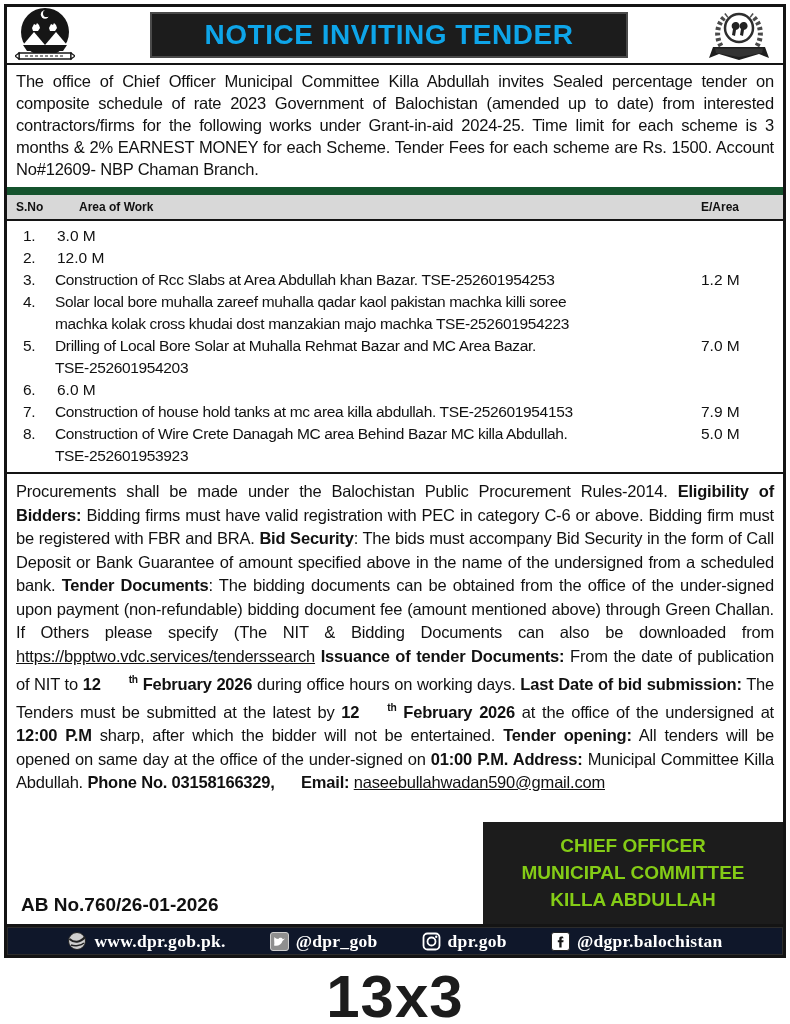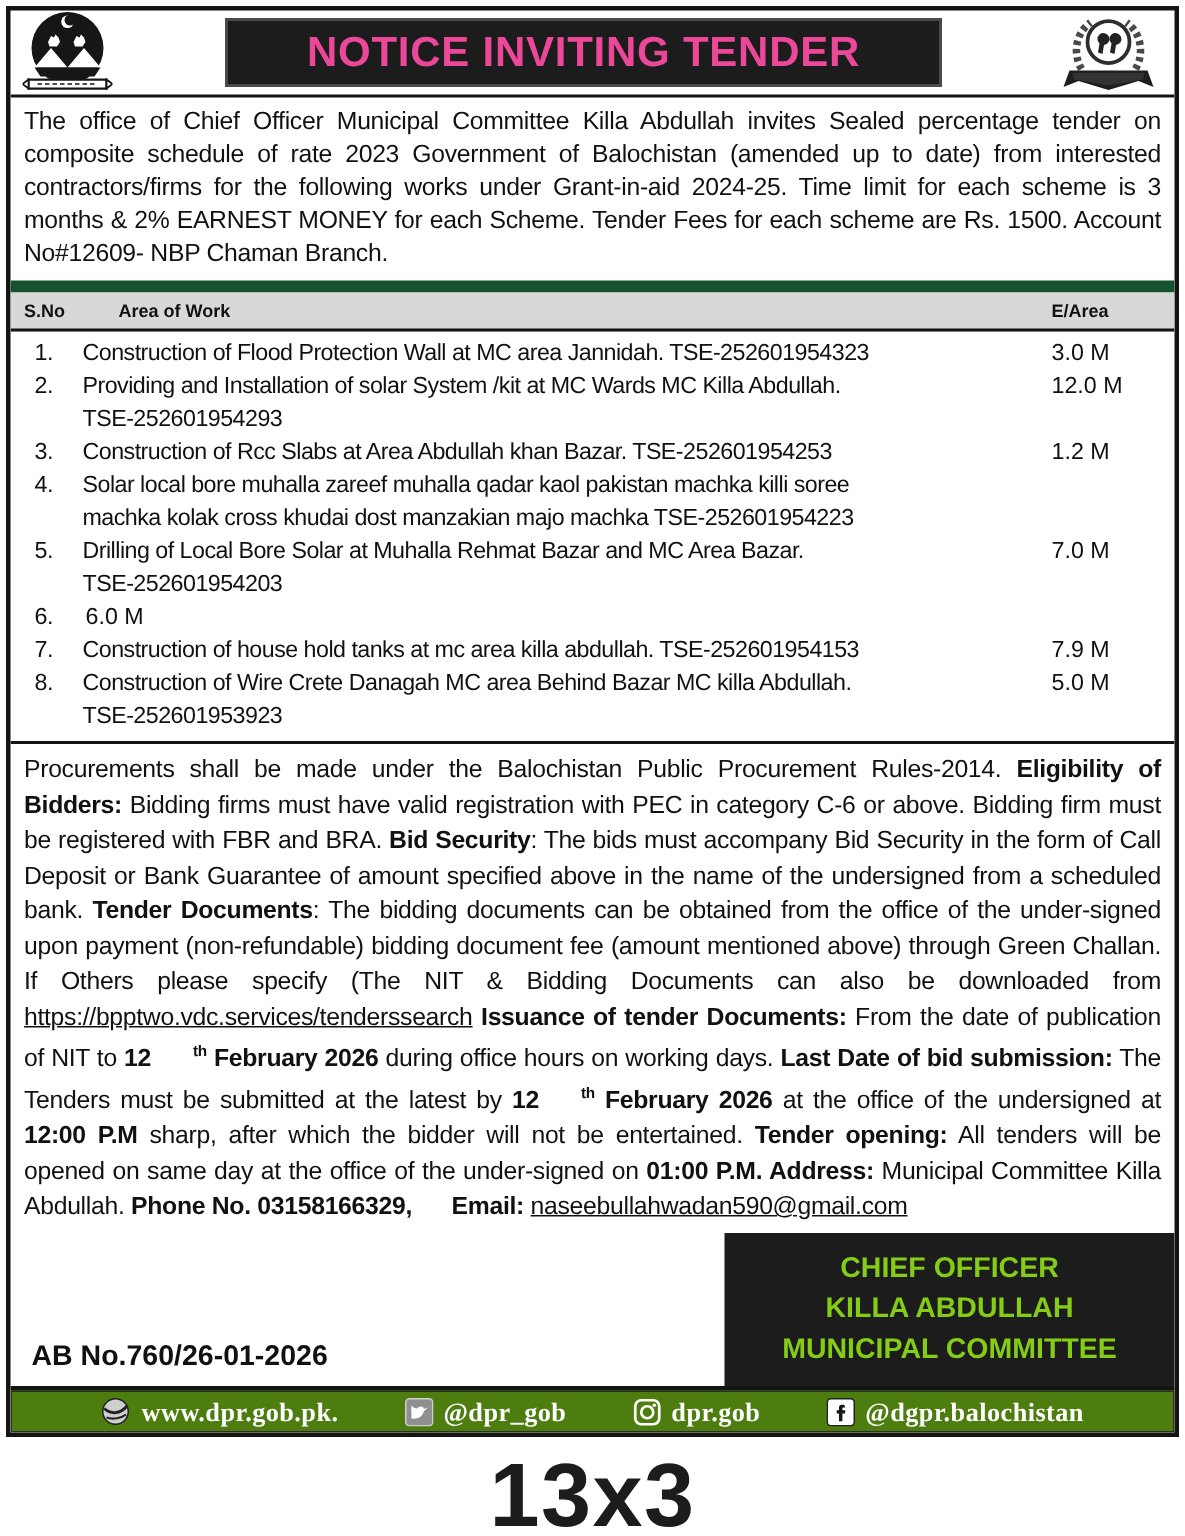--- a/index.html
+++ b/index.html
@@ -28,21 +28,21 @@
     display: flex; align-items: center; justify-content: space-between;
     padding: 2px 8px;
   }
   .titlebar {
     width: 478px; height: 46px;
     background: #1c1c1c;
     border: 2px solid #4a4a4a;
     display: flex; align-items: center; justify-content: center;
   }
   .titlebar span {
-    color: #ec4899; font-weight: bold; font-size: 28px; letter-spacing: 0.5px;
+    color: #0ea5e9; font-weight: bold; font-size: 28px; letter-spacing: 0.5px;
   }
   .emblem { flex: 0 0 auto; }
 
   
   .intro {
     flex: 0 0 auto;
     padding: 5px 9px 7px 9px;
     font-size: 16.5px; line-height: 22px; letter-spacing: -0.2px;
     text-align: justify;
     border-bottom: 8px solid #14532d;
@@ -99,21 +99,21 @@
     background: #1c1c1c;
     color: #84cc16; text-align: center;
     font-weight: bold; font-size: 19px; line-height: 27px;
     padding: 10px 4px 11px 4px;
   }
 
   
   .socialbar {
     flex: 0 0 auto;
     height: 31px;
-    background: #4d7c0f;
+    background: #0f172a;
     border-top: 3px solid #141414;
     box-shadow: inset 0 0 0 1px #2c2c2c;
     display: flex; align-items: center; justify-content: center;
     gap: 44px;
     color: #fff;
     font-family: "Liberation Serif", serif;
     font-weight: bold; font-size: 17.5px; letter-spacing: 0.3px;
   }
   .sitem { display: flex; align-items: center; gap: 7px; }
   .sitem svg { display: block; }
@@ -175,27 +175,24 @@
 
     <div class="thead">
       <span class="c1">S.No</span>
       <span class="c2">Area of Work</span>
       <span class="c3">E/Area</span>
     </div>
 
     <div class="tbody">
       <div class="trow">
         <span class="no">1.</span>
-        <span class="nm">Construction of Flood Protection Wall at MC area Jannidah. TSE-252601954323</span>
         <span class="cost">3.0 M</span>
       </div>
       <div class="trow">
         <span class="no">2.</span>
-        <span class="nm">Providing and Installation of solar System /kit at MC Wards MC Killa Abdullah.
-TSE-252601954293</span>
         <span class="cost">12.0 M</span>
       </div>
       <div class="trow">
         <span class="no">3.</span>
         <span class="nm">Construction of Rcc Slabs at Area Abdullah khan Bazar. TSE-252601954253</span>
         <span class="cost">1.2 M</span>
       </div>
       <div class="trow">
         <span class="no">4.</span>
         <span class="nm">Solar local bore muhalla zareef muhalla qadar kaol pakistan machka killi soree
@@ -224,22 +221,22 @@
         <span class="cost">5.0 M</span>
       </div>
     </div>
 
     <div class="terms"><span>Procurements shall be made under the Balochistan Public Procurement Rules-2014. </span><span class="b">Eligibility of Bidders:</span><span> Bidding firms must have valid registration with PEC in category C-6 or above. Bidding firm must be registered with FBR and BRA. </span><span class="b">Bid Security</span><span>: The bids must accompany Bid Security in the form of Call Deposit or Bank Guarantee of amount specified above in the name of the undersigned from a scheduled bank. </span><span class="b">Tender Documents</span><span>: The bidding documents can be obtained from the office of the under-signed upon payment (non-refundable) bidding document fee (amount mentioned above) through Green Challan. If Others please specify (The NIT &amp; Bidding Documents can also be downloaded from </span><span class="u">https://bpptwo.vdc.services/tenderssearch</span><span> </span><span class="b">Issuance of tender Documents:</span><span> From the date of publication of NIT to </span><span class="b">12</span><span class="b sup">th</span><span class="b"> February 2026</span><span> during office hours on working days. </span><span class="b">Last Date of bid submission:</span><span> The Tenders must be submitted at the latest by </span><span class="b">12</span><span class="b sup">th</span><span class="b"> February 2026</span><span> at the office of the undersigned at </span><span class="b">12:00 P.M</span><span> sharp, after which the bidder will not be entertained. </span><span class="b">Tender opening:</span><span> All tenders will be opened on same day at the office of the under-signed on </span><span class="b">01:00 P.M. Address:</span><span> Municipal Committee Killa Abdullah. </span><span class="b">Phone No. 03158166329,</span><span class="pre">      </span><span class="b">Email:</span><span> </span><span class="u">naseebullahwadan590@gmail.com</span></div>
 
     <div class="foot">
       <div class="refno">AB No.760/26-01-2026</div>
       <div class="sig">
         <div>CHIEF OFFICER</div>
+        <div>MUNICIPAL COMMITTEE</div>
         <div>KILLA ABDULLAH</div>
-        <div>MUNICIPAL COMMITTEE</div>
       </div>
     </div>
 
     <div class="socialbar">
       <div class="sitem">
         <svg width="20" height="20" viewBox="0 0 20 20">
           <circle cx="10" cy="10" r="8.5" fill="#cfcfcf" stroke="#222" stroke-width="1"></circle>
           <path d="M2.5 8 C7 12 13 12 18 6" fill="none" stroke="#222" stroke-width="2"></path>
           <path d="M4 14 C8 15.5 14 14.5 17 12" fill="none" stroke="#222" stroke-width="1.5"></path>
         </svg>

